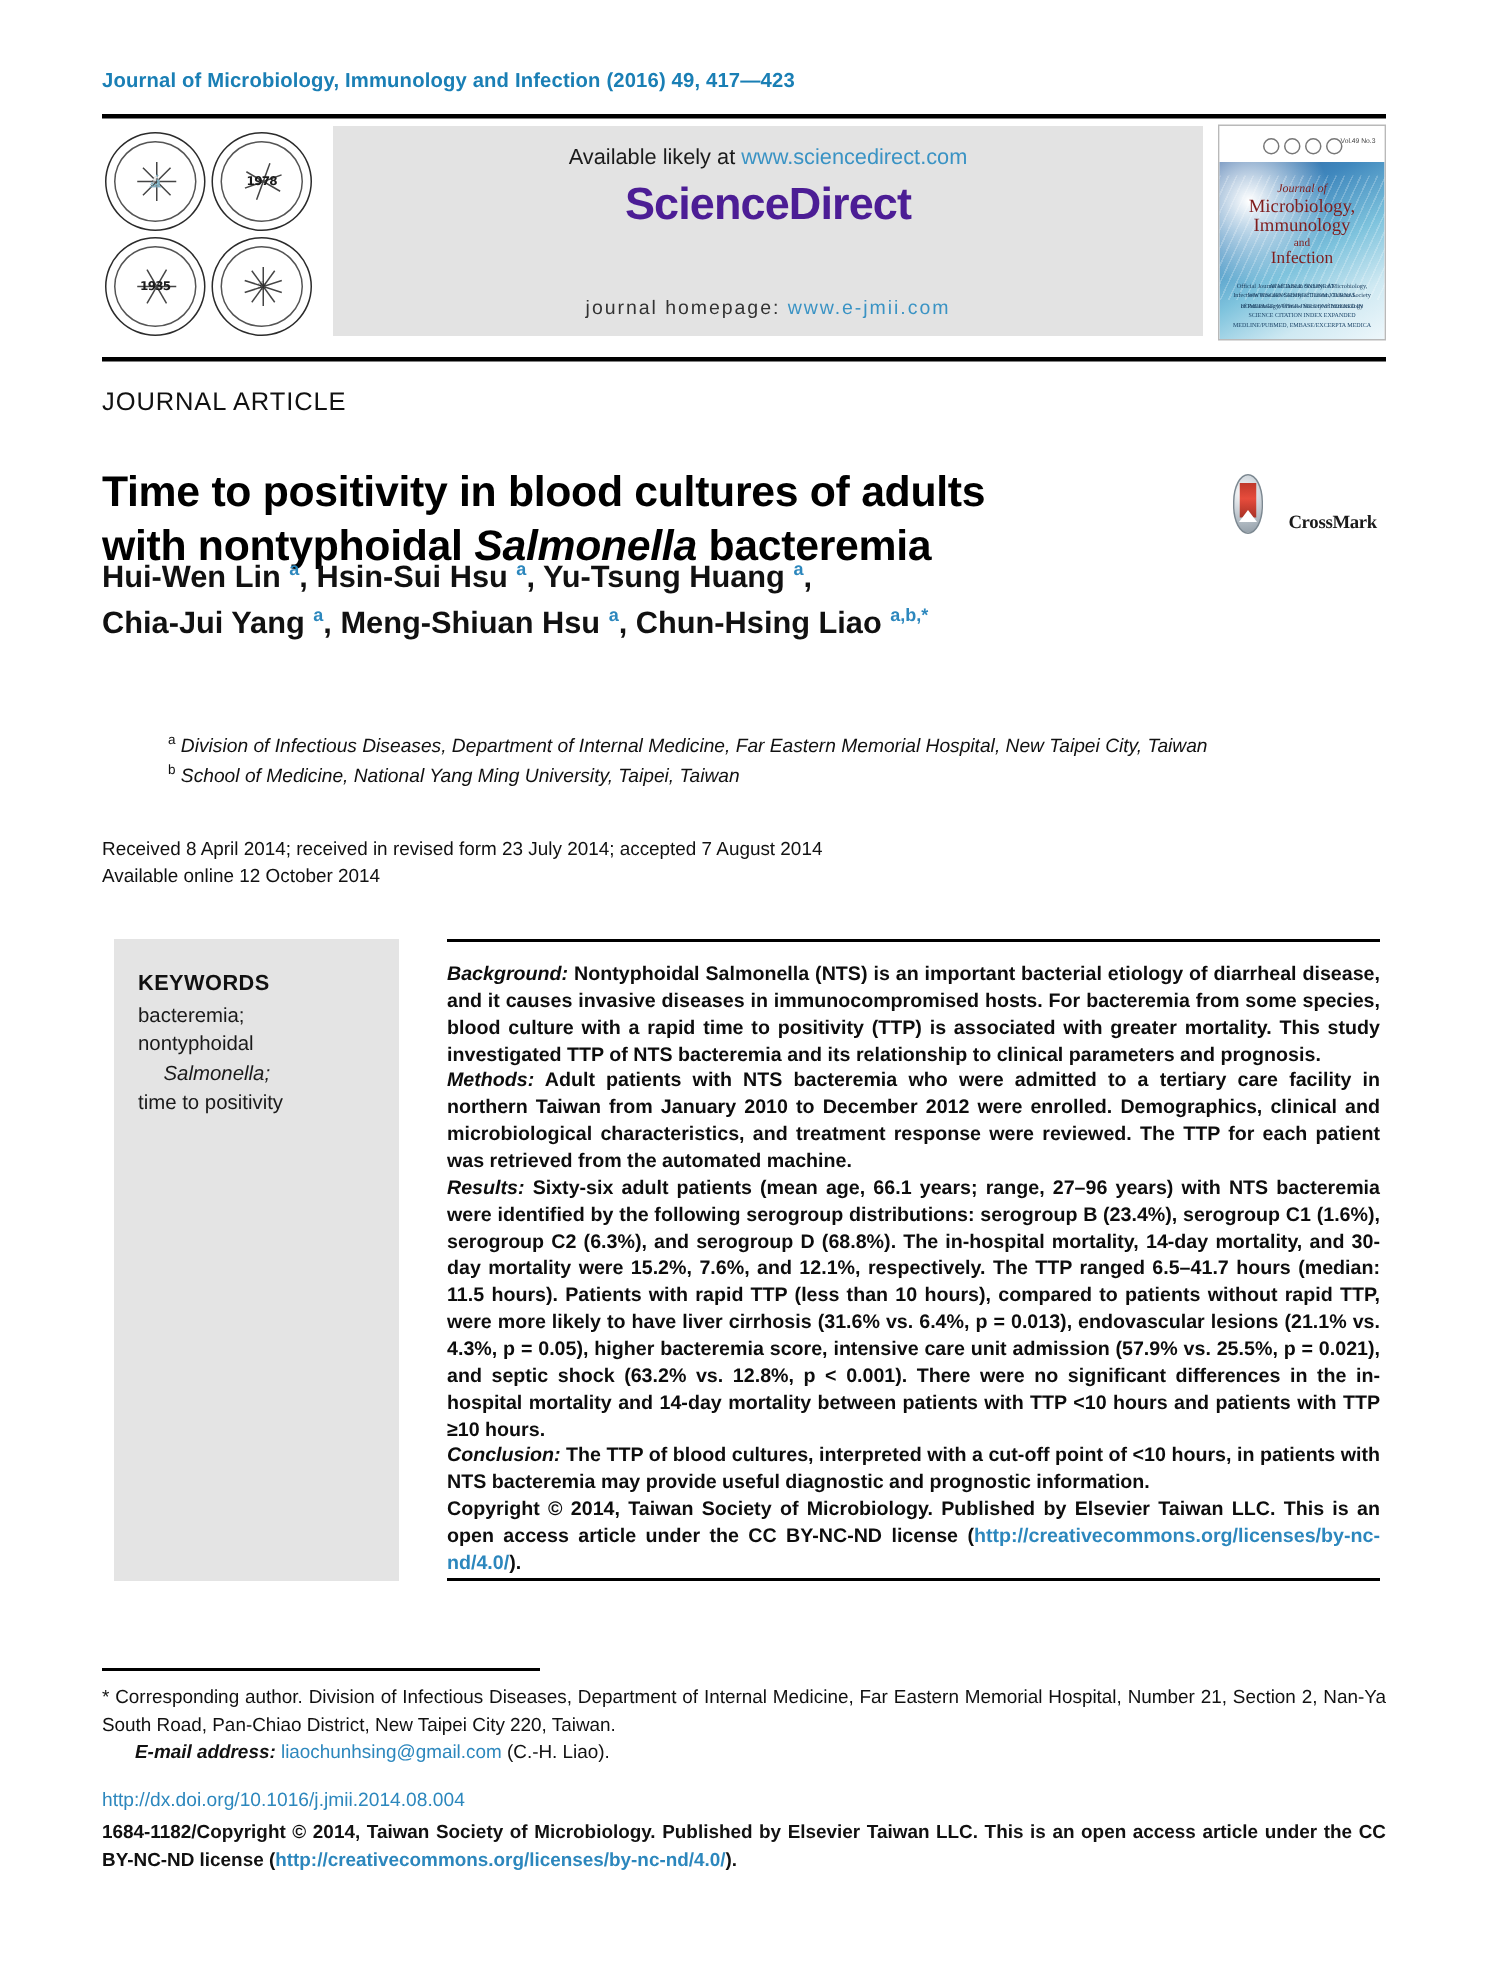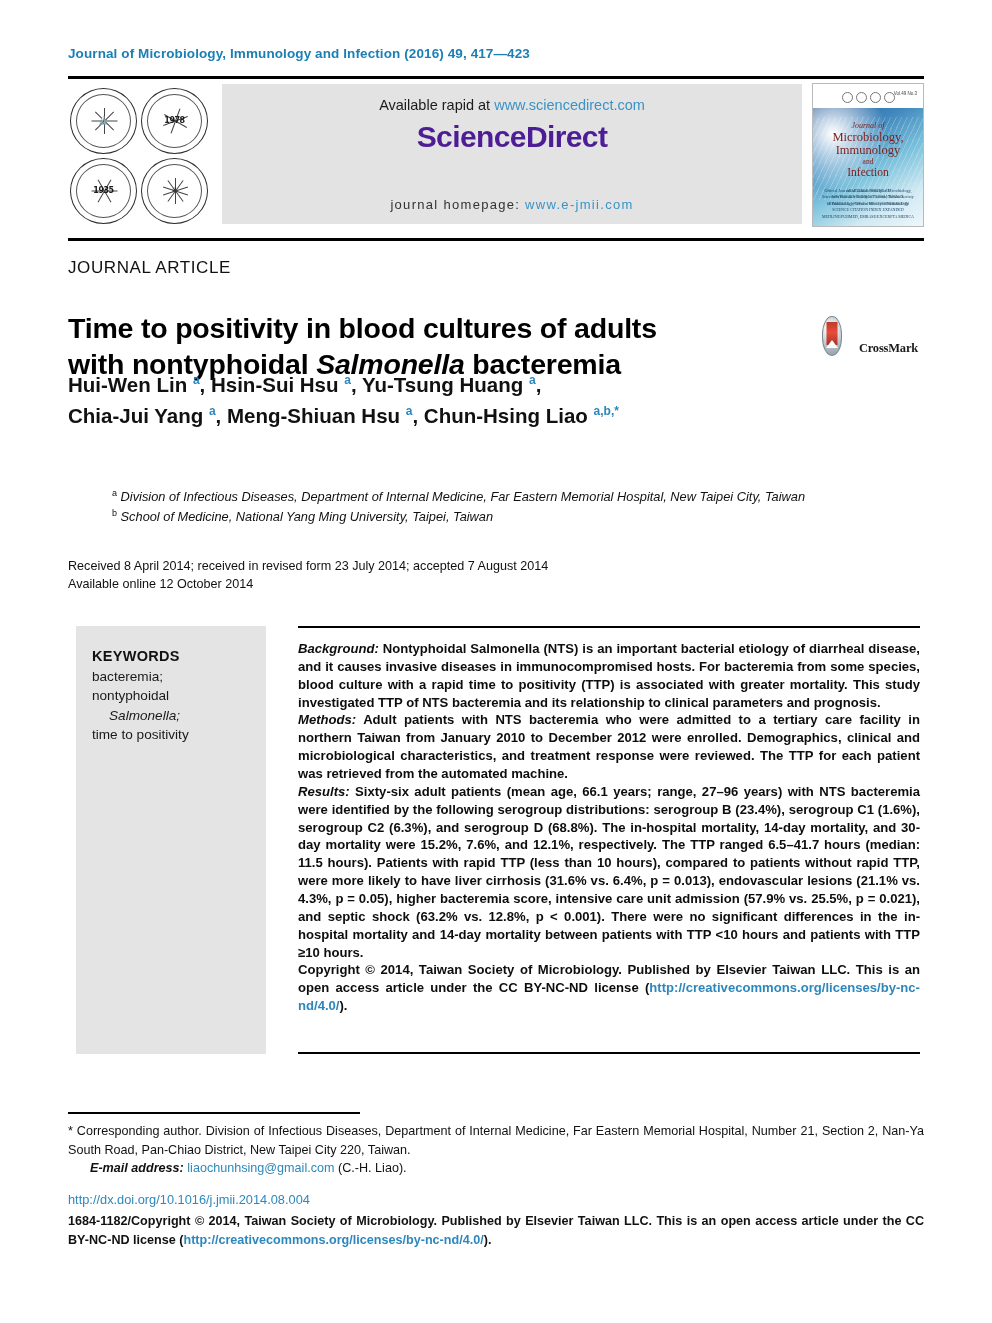--- a/index.html
+++ b/index.html
@@ -406,21 +406,21 @@
           <i style="transform:rotate(72deg)"></i>
             <i style="transform:rotate(108deg)"></i>
           <i style="transform:rotate(144deg)"></i>
         </div>
         <div class="seal-mark">⚛</div>
       </div>
     </div>
 
     <div class="sd-box">
       <div class="sd-avail">
-        <span>Available rapid at </span><a href="#">www.sciencedirect.com</a>
+        <span>Available likely at </span><a href="#">www.sciencedirect.com</a>
       </div>
       <div class="sd-logo">
         <span class="sci">ScienceDirect</span>
       </div>
       <div class="sd-home">
         <span>journal homepage: </span><a href="#">www.e-jmii.com</a>
       </div>
     </div>
 
     <div class="cover">
@@ -481,20 +481,21 @@
       <span class="indent"><em>Salmonella;</em></span>
       <span>time to positivity</span>
     </div>
   </div>
 
   <div class="abs-rule-top"></div>
   <div class="abstract">
     <p><span class="lbl">Background:</span><span> Nontyphoidal Salmonella (NTS) is an important bacterial etiology of diarrheal disease, and it causes invasive diseases in immunocompromised hosts. For bacteremia from some species, blood culture with a rapid time to positivity (TTP) is associated with greater mortality. This study investigated TTP of NTS bacteremia and its relationship to clinical parameters and prognosis.</span></p>
     <p><span class="lbl">Methods:</span><span> Adult patients with NTS bacteremia who were admitted to a tertiary care facility in northern Taiwan from January 2010 to December 2012 were enrolled. Demographics, clinical and microbiological characteristics, and treatment response were reviewed. The TTP for each patient was retrieved from the automated machine.</span></p>
     <p><span class="lbl">Results:</span><span> Sixty-six adult patients (mean age, 66.1 years; range, 27–96 years) with NTS bacteremia were identified by the following serogroup distributions: serogroup B (23.4%), serogroup C1 (1.6%), serogroup C2 (6.3%), and serogroup D (68.8%). The in-hospital mortality, 14-day mortality, and 30-day mortality were 15.2%, 7.6%, and 12.1%, respectively. The TTP ranged 6.5–41.7 hours (median: 11.5 hours). Patients with rapid TTP (less than 10 hours), compared to patients without rapid TTP, were more likely to have liver cirrhosis (31.6% vs. 6.4%, p = 0.013), endovascular lesions (21.1% vs. 4.3%, p = 0.05), higher bacteremia score, intensive care unit admission (57.9% vs. 25.5%, p = 0.021), and septic shock (63.2% vs. 12.8%, p &lt; 0.001). There were no significant differences in the in-hospital mortality and 14-day mortality between patients with TTP &lt;10 hours and patients with TTP ≥10 hours.</span></p>
+    <p><span class="lbl">Conclusion:</span><span> The TTP of blood cultures, interpreted with a cut-off point of &lt;10 hours, in patients with NTS bacteremia may provide useful diagnostic and prognostic information.</span></p>
     <p><span>Copyright © 2014, Taiwan Society of Microbiology. Published by Elsevier Taiwan LLC. This is an open access article under the CC BY-NC-ND license (</span><a href="#">http://creativecommons.org/licenses/by-nc-nd/4.0/</a><span>).</span></p>
   </div>
   <div class="abs-rule-bottom"></div>
 
   <div class="foot-rule"></div>
   <div class="corresp">
     <span>* Corresponding author. Division of Infectious Diseases, Department of Internal Medicine, Far Eastern Memorial Hospital, Number 21, Section 2, Nan-Ya South Road, Pan-Chiao District, New Taipei City 220, Taiwan.</span>
     <span class="email-line"><span class="lbl">E-mail address:</span> <a href="#">liaochunhsing@gmail.com</a><span> (C.-H. Liao).</span></span>
   </div>
 

